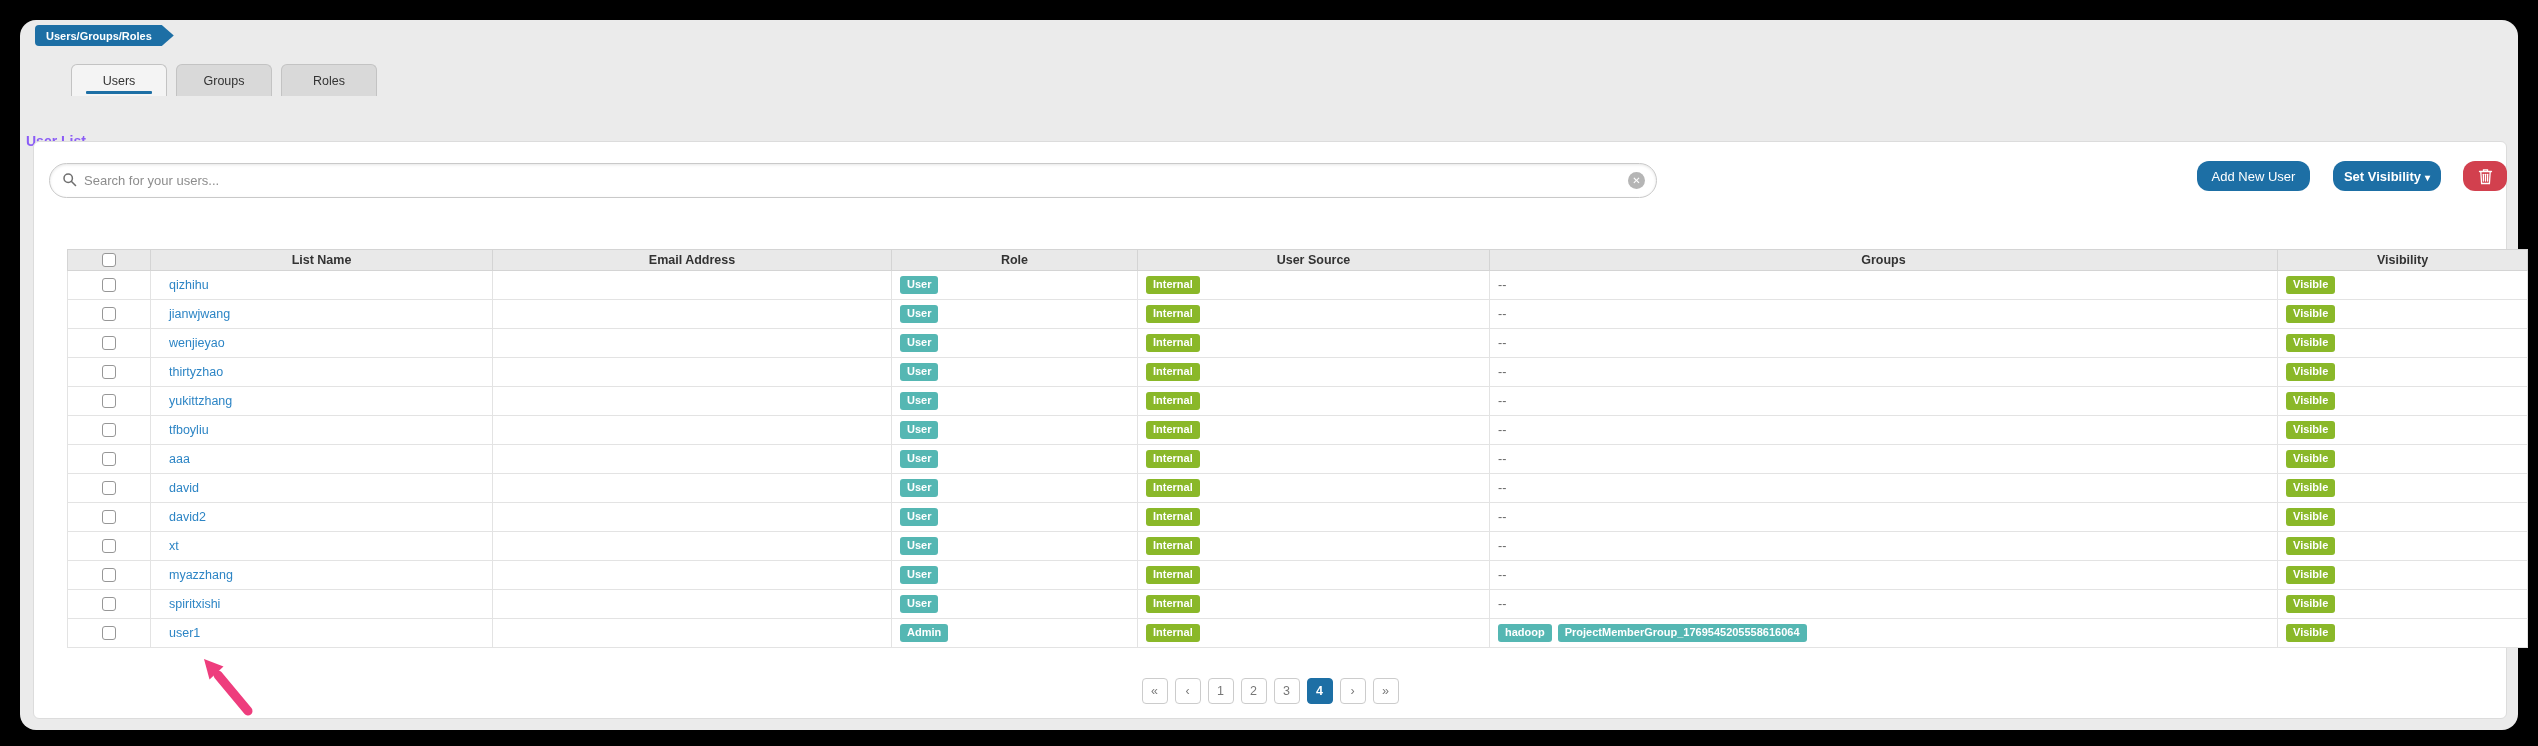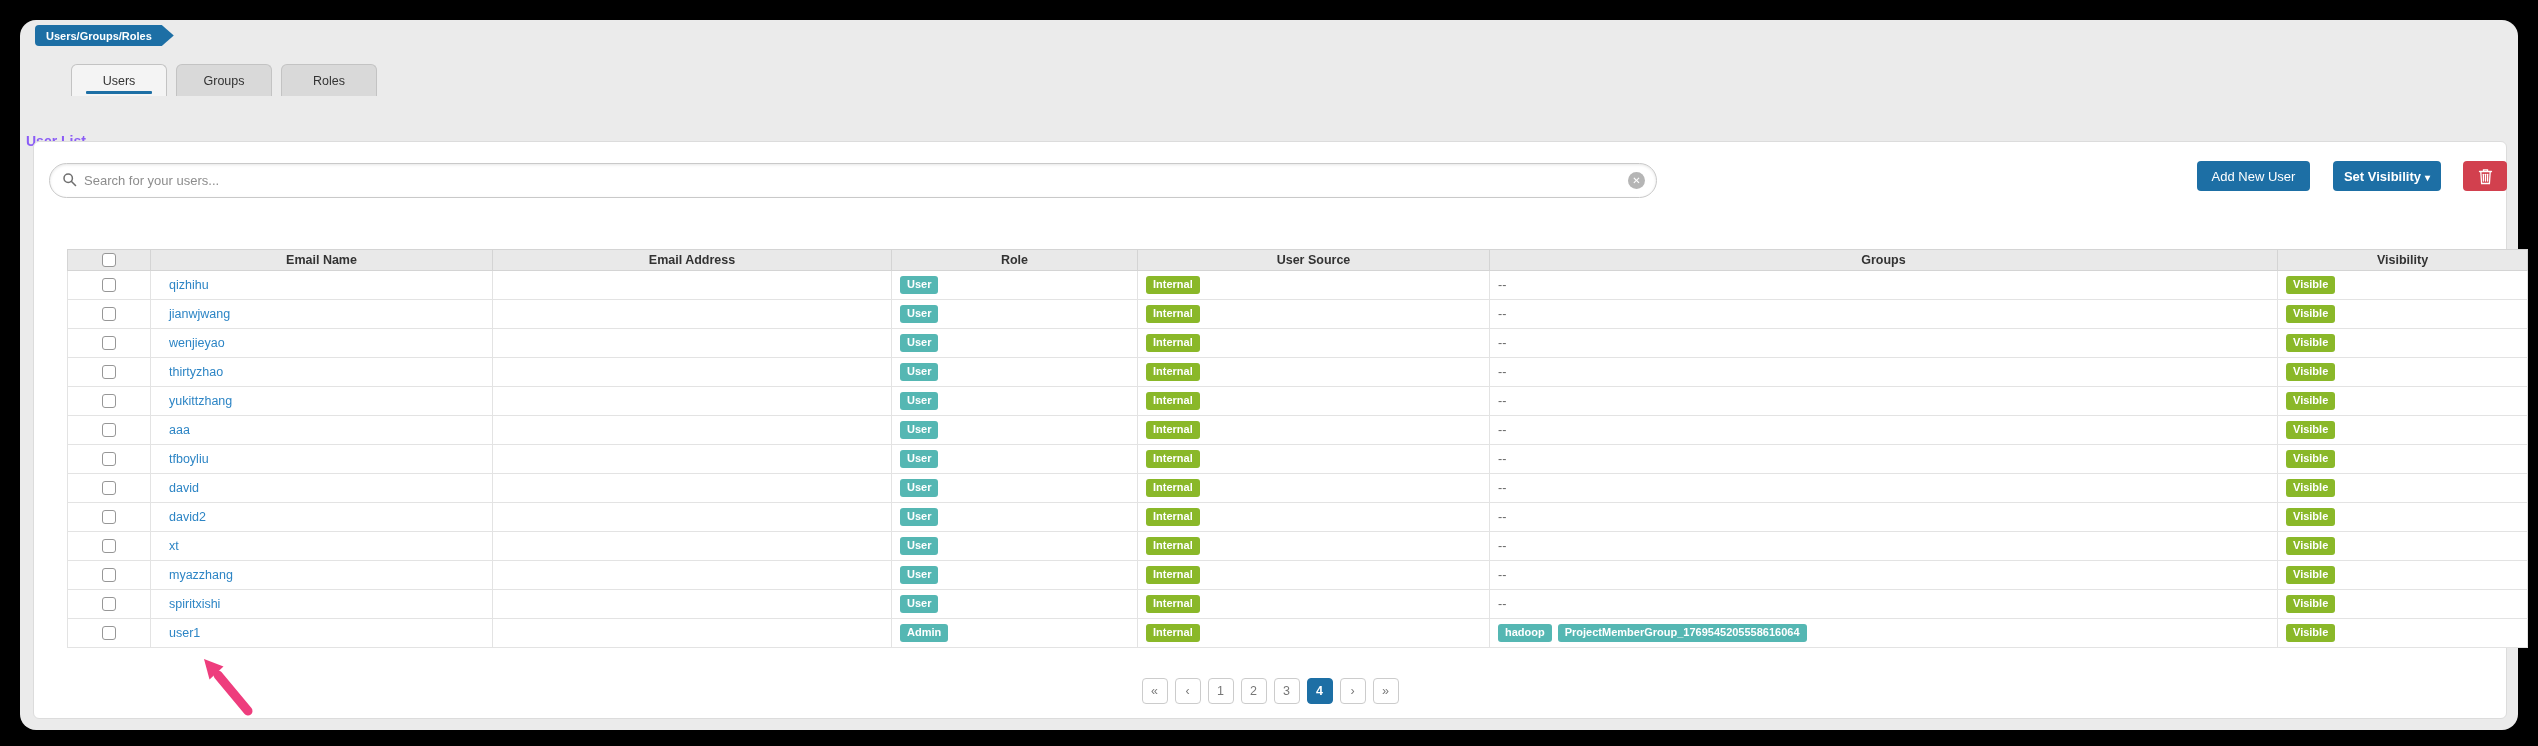--- a/index.html
+++ b/index.html
@@ -35,21 +35,21 @@
   .search-wrap { position:absolute; left:15px; top:21px; width:1608px; height:35px; }
   .search-input { width:100%; height:100%; border:1px solid #c9c9c9; border-radius:18px; background:#fff;
           box-shadow: inset 0 1px 3px rgba(0,0,0,0.10); padding:0 40px 0 34px; font-size:13px; color:#0f766e;
           outline:none; font-family:"Liberation Sans", sans-serif; }
   .search-input::placeholder { color:#8d8d8d; }
   .search-icon { position:absolute; left:13px; top:9px; width:16px; height:16px; }
   .clear-icon { position:absolute; right:12px; top:9px; width:17px; height:17px; border-radius:50%;
           background:#b5b5b5; color:#fff; font-size:10px; line-height:17px; text-align:center; cursor:pointer; }
 
   
-  .btn { position:absolute; top:19px; height:30px; border:none; border-radius:4px; color:#fff;
+  .btn { position:absolute; top:19px; height:30px; border:none; border-radius:12px; color:#fff;
          font-size:13px; font-family:"Liberation Sans", sans-serif; cursor:pointer; }
   .btn-blue { background:var(--blue); }
   #add-user-btn { left:2163px; width:113px; }
   #set-visibility-btn { left:2299px; width:108px;font-weight:bold; }
   #delete-btn { left:2429px; width:44px; background:var(--red); display:flex; align-items:center; justify-content:center; }
   .caret { font-size:10px; margin-left:4px; }
 
   
   #user-table { position:absolute; left:33px; top:107px; width:2460px; border-collapse:collapse; table-layout:fixed;
                 font-size:12.5px; color:#333; background:#fff; }
@@ -139,21 +139,21 @@
           <col style="width:246px">
             <col style="width:352px">
             <col style="width:788px">
             <col style="width:250px">
         </colgroup>
         <thead>
           <tr id="table-head-row">
             <th class="cb-cell">
               <input type="checkbox" style="">
             </th>
-          <th>Email Name</th>
+          <th>List Name</th>
               <th>Email Address</th>
               <th>Role</th>
               <th>User Source</th>
               <th>Groups</th>
               <th>Visibility</th>
             </tr>
         </thead>
         <tbody id="table-body">
             <tr>
               <td class="cb-cell"><input type="checkbox" style=""></td>
@@ -195,30 +195,30 @@
               <td class="cb-cell"><input type="checkbox" style=""></td>
               <td class="user-cell"><a class="user-link">yukittzhang</a></td>
               <td></td>
               <td><span class="badge badge-teal">User</span></td>
               <td><span class="badge badge-green">Internal</span></td>
               <td><span class="groups-empty">--</span></td>
               <td><span class="badge badge-green">Visible</span></td>
             </tr>
             <tr>
               <td class="cb-cell"><input type="checkbox" style=""></td>
+              <td class="user-cell"><a class="user-link">tfboyliu</a></td>
+              <td></td>
+              <td><span class="badge badge-teal">User</span></td>
+              <td><span class="badge badge-green">Internal</span></td>
+              <td><span class="groups-empty">--</span></td>
+              <td><span class="badge badge-green">Visible</span></td>
+            </tr>
+            <tr>
+              <td class="cb-cell"><input type="checkbox" style=""></td>
               <td class="user-cell"><a class="user-link">aaa</a></td>
-              <td></td>
-              <td><span class="badge badge-teal">User</span></td>
-              <td><span class="badge badge-green">Internal</span></td>
-              <td><span class="groups-empty">--</span></td>
-              <td><span class="badge badge-green">Visible</span></td>
-            </tr>
-            <tr>
-              <td class="cb-cell"><input type="checkbox" style=""></td>
-              <td class="user-cell"><a class="user-link">tfboyliu</a></td>
               <td></td>
               <td><span class="badge badge-teal">User</span></td>
               <td><span class="badge badge-green">Internal</span></td>
               <td><span class="groups-empty">--</span></td>
               <td><span class="badge badge-green">Visible</span></td>
             </tr>
             <tr>
               <td class="cb-cell"><input type="checkbox" style=""></td>
               <td class="user-cell"><a class="user-link">david</a></td>
               <td></td>

